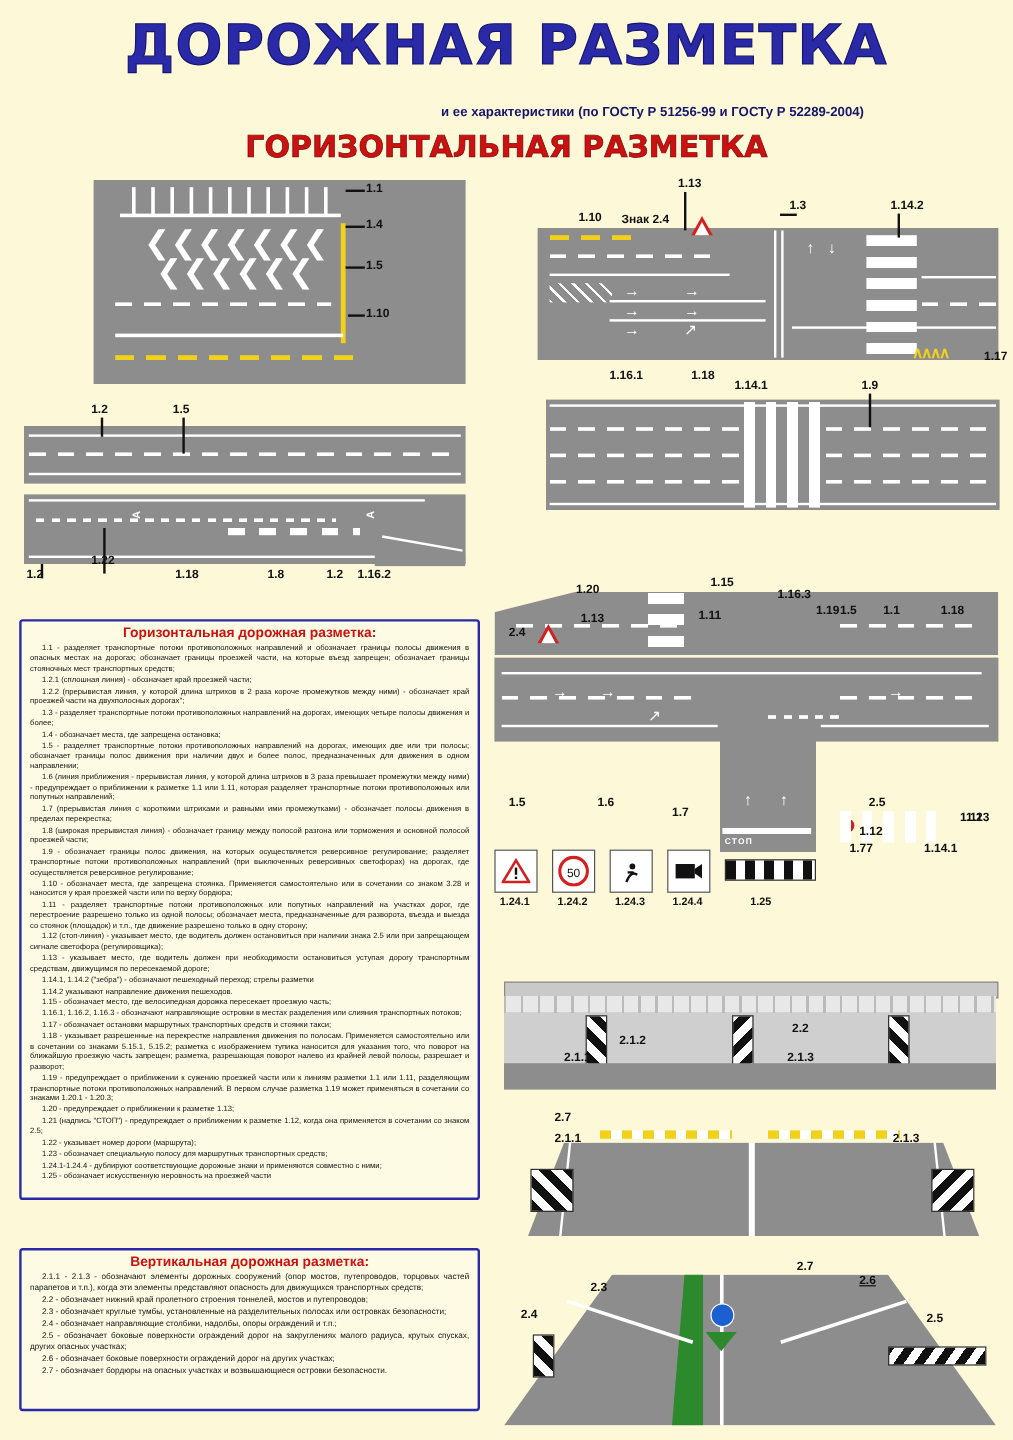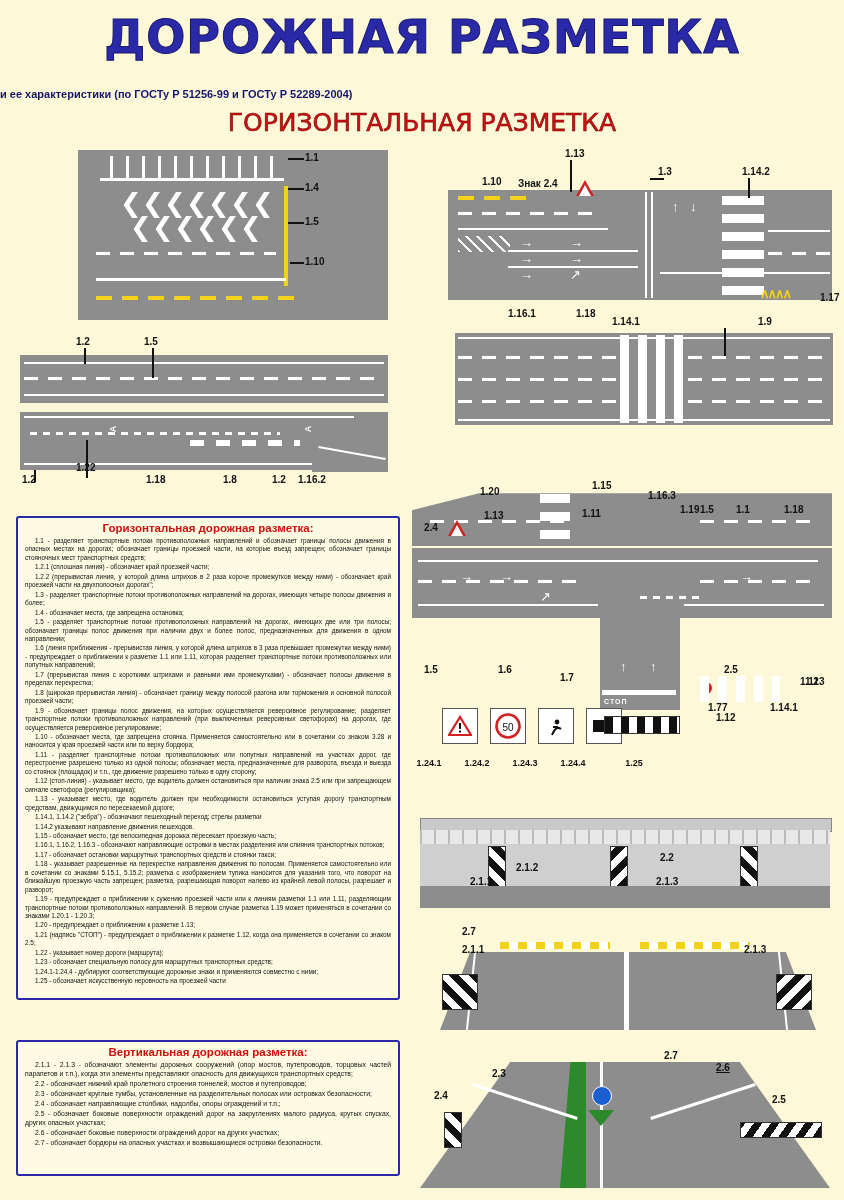--- a/index.html
+++ b/index.html
@@ -15,26 +15,26 @@
   
   .main-title{
     position:absolute;top:10px;left:0;width:844px;text-align:center;
     font-size:46px;font-weight:bold;letter-spacing:1px;
     color:#2a2aa8;
     -webkit-text-stroke:1px #16166d;
     text-transform:uppercase;
     font-family:"DejaVu Sans", sans-serif;
   }
   .sub-title{
-    position:absolute;top:88px;left:0;width:720px;text-align:left;
+    position:absolute;top:88px;left:0;width:720px;text-align:right;
     font-size:11px;font-weight:bold;color:#16166d;
   }
   .sec-title{
     position:absolute;left:0;width:844px;text-align:center;
-    font-size:25px;font-weight:normal;color:#cc1111;
+    font-size:25px;font-weight:bold;color:#cc1111;
     -webkit-text-stroke:0.6px #7a0707;
     font-family:"DejaVu Sans", sans-serif;
   }
   #t-horiz{top:108px;}
   #t-vert{top:782px;left:420px;width:424px;}
 
   
   .asphalt{position:absolute;background:#8d8d8d;}
   .wline{position:absolute;background:#ffffff;}
   .yline{position:absolute;background:#f2d11a;}
@@ -61,22 +61,22 @@
     position:absolute;background:#fdfbe3;border:2px solid #2a2aa8;border-radius:3px;
   }
   .panel h3{
     margin:4px 0 3px 0;text-align:center;font-size:11.5px;color:#cc1111;font-weight:bold;
   }
   .panel .body{font-size:6.4px;line-height:1.32;color:#111;padding:0 7px 5px 7px;text-align:justify;}
   .panel .body p{margin:0 0 1px 0;text-indent:10px;}
 
   
   .signbox{position:absolute;width:34px;height:34px;background:#fff;border:1px solid #555;
-    display:flex;align-items:center;justify-content:center;margin-left:30px;}
-  .signlbl{position:absolute;font-size:9px;font-weight:bold;color:#111;text-align:center;width:44px;margin-top:12px;}
+    display:flex;align-items:center;justify-content:center;}
+  .signlbl{position:absolute;font-size:9px;font-weight:bold;color:#111;text-align:center;width:44px;}
 
   .tri-sign{position:absolute;width:0;height:0;border-left:9px solid transparent;
      border-right:9px solid transparent;border-bottom:16px solid #d32020;}
   .tri-sign:after{content:"";position:absolute;left:-6px;top:5px;width:0;height:0;
      border-left:6px solid transparent;border-right:6px solid transparent;border-bottom:11px solid #fff;}
 
   .arrow-w{position:absolute;color:#fff;font-size:13px;line-height:1;}
   .chev{position:absolute;color:#fff;font-size:26px;line-height:1;font-family:"DejaVu Sans",sans-serif;}
 
   .stopword{position:absolute;color:#fff;font-size:7px;font-weight:bold;letter-spacing:1px;}
@@ -233,21 +233,21 @@
     <div class="wline" style="left:458px;top:337px;width:372px;height:2px;"></div>
     <div class="dash-h" style="left:458px;top:356px;width:160px;"></div>
     <div class="dash-h" style="left:688px;top:356px;width:142px;"></div>
     <div class="dash-h" style="left:458px;top:378px;width:160px;"></div>
     <div class="dash-h" style="left:688px;top:378px;width:142px;"></div>
     <div class="dash-h" style="left:458px;top:400px;width:160px;"></div>
     <div class="dash-h" style="left:688px;top:400px;width:142px;"></div>
     <div class="wline" style="left:458px;top:419px;width:372px;height:2px;"></div>
     <div class="zebra" style="left:620px;top:335px;width:64px;height:88px;"></div>
     <div class="lbl" style="left:612px;top:316px;">1.14.1</div>
-    <div class="lbl" style="left:718px;top:316px;margin-left:40px;">1.9</div>
+    <div class="lbl" style="left:718px;top:316px;">1.9</div>
     <div class="lead" style="left:724px;top:328px;width:1.5px;height:28px;"></div>
   </div>
 
   <div>
     <div class="asphalt" style="left:412px;top:490px;width:420px;height:56px;
        clip-path:polygon(0 36%,16% 6%,40% 6%,100% 6%,100% 100%,0 100%);"></div>
     <div class="asphalt" style="left:412px;top:548px;width:420px;height:70px;"></div>
     <div class="asphalt" style="left:600px;top:600px;width:80px;height:110px;"></div>
 
     <div class="dash-h" style="left:430px;top:520px;width:140px;"></div>
@@ -285,21 +285,21 @@
     <div class="lbl" style="left:680px;top:504px;">1.19</div>
     <div class="lbl" style="left:700px;top:504px;">1.5</div>
     <div class="lbl" style="left:736px;top:504px;">1.1</div>
     <div class="lbl" style="left:784px;top:504px;">1.18</div>
     <div class="lbl" style="left:424px;top:664px;">1.5</div>
     <div class="lbl" style="left:498px;top:664px;">1.6</div>
     <div class="lbl" style="left:560px;top:672px;">1.7</div>
     <div class="lbl" style="left:724px;top:664px;">2.5</div>
     <div class="lbl" style="left:764px;top:676px;margin-left:41px;">1.23</div>
     <div class="lbl" style="left:800px;top:676px;">1.11</div>
-    <div class="lbl" style="left:716px;top:712px;">1.12</div>
+    <div class="lbl" style="left:716px;top:688px;">1.12</div>
     <div class="lbl" style="left:708px;top:702px;">1.77</div>
     <div class="lbl" style="left:770px;top:702px;">1.14.1</div>
   </div>
 
   <div>
     <div class="signbox" style="left:412px;top:708px;">
       <svg width="24" height="22" viewBox="0 0 24 22">
           <polygon points="12,2 23,20 1,20" fill="#fff" stroke="#d32020" stroke-width="2.2"></polygon>
           <rect x="11" y="8" width="2" height="6" fill="#111"></rect>
           <rect x="11" y="15.5" width="2" height="2" fill="#111"></rect>

